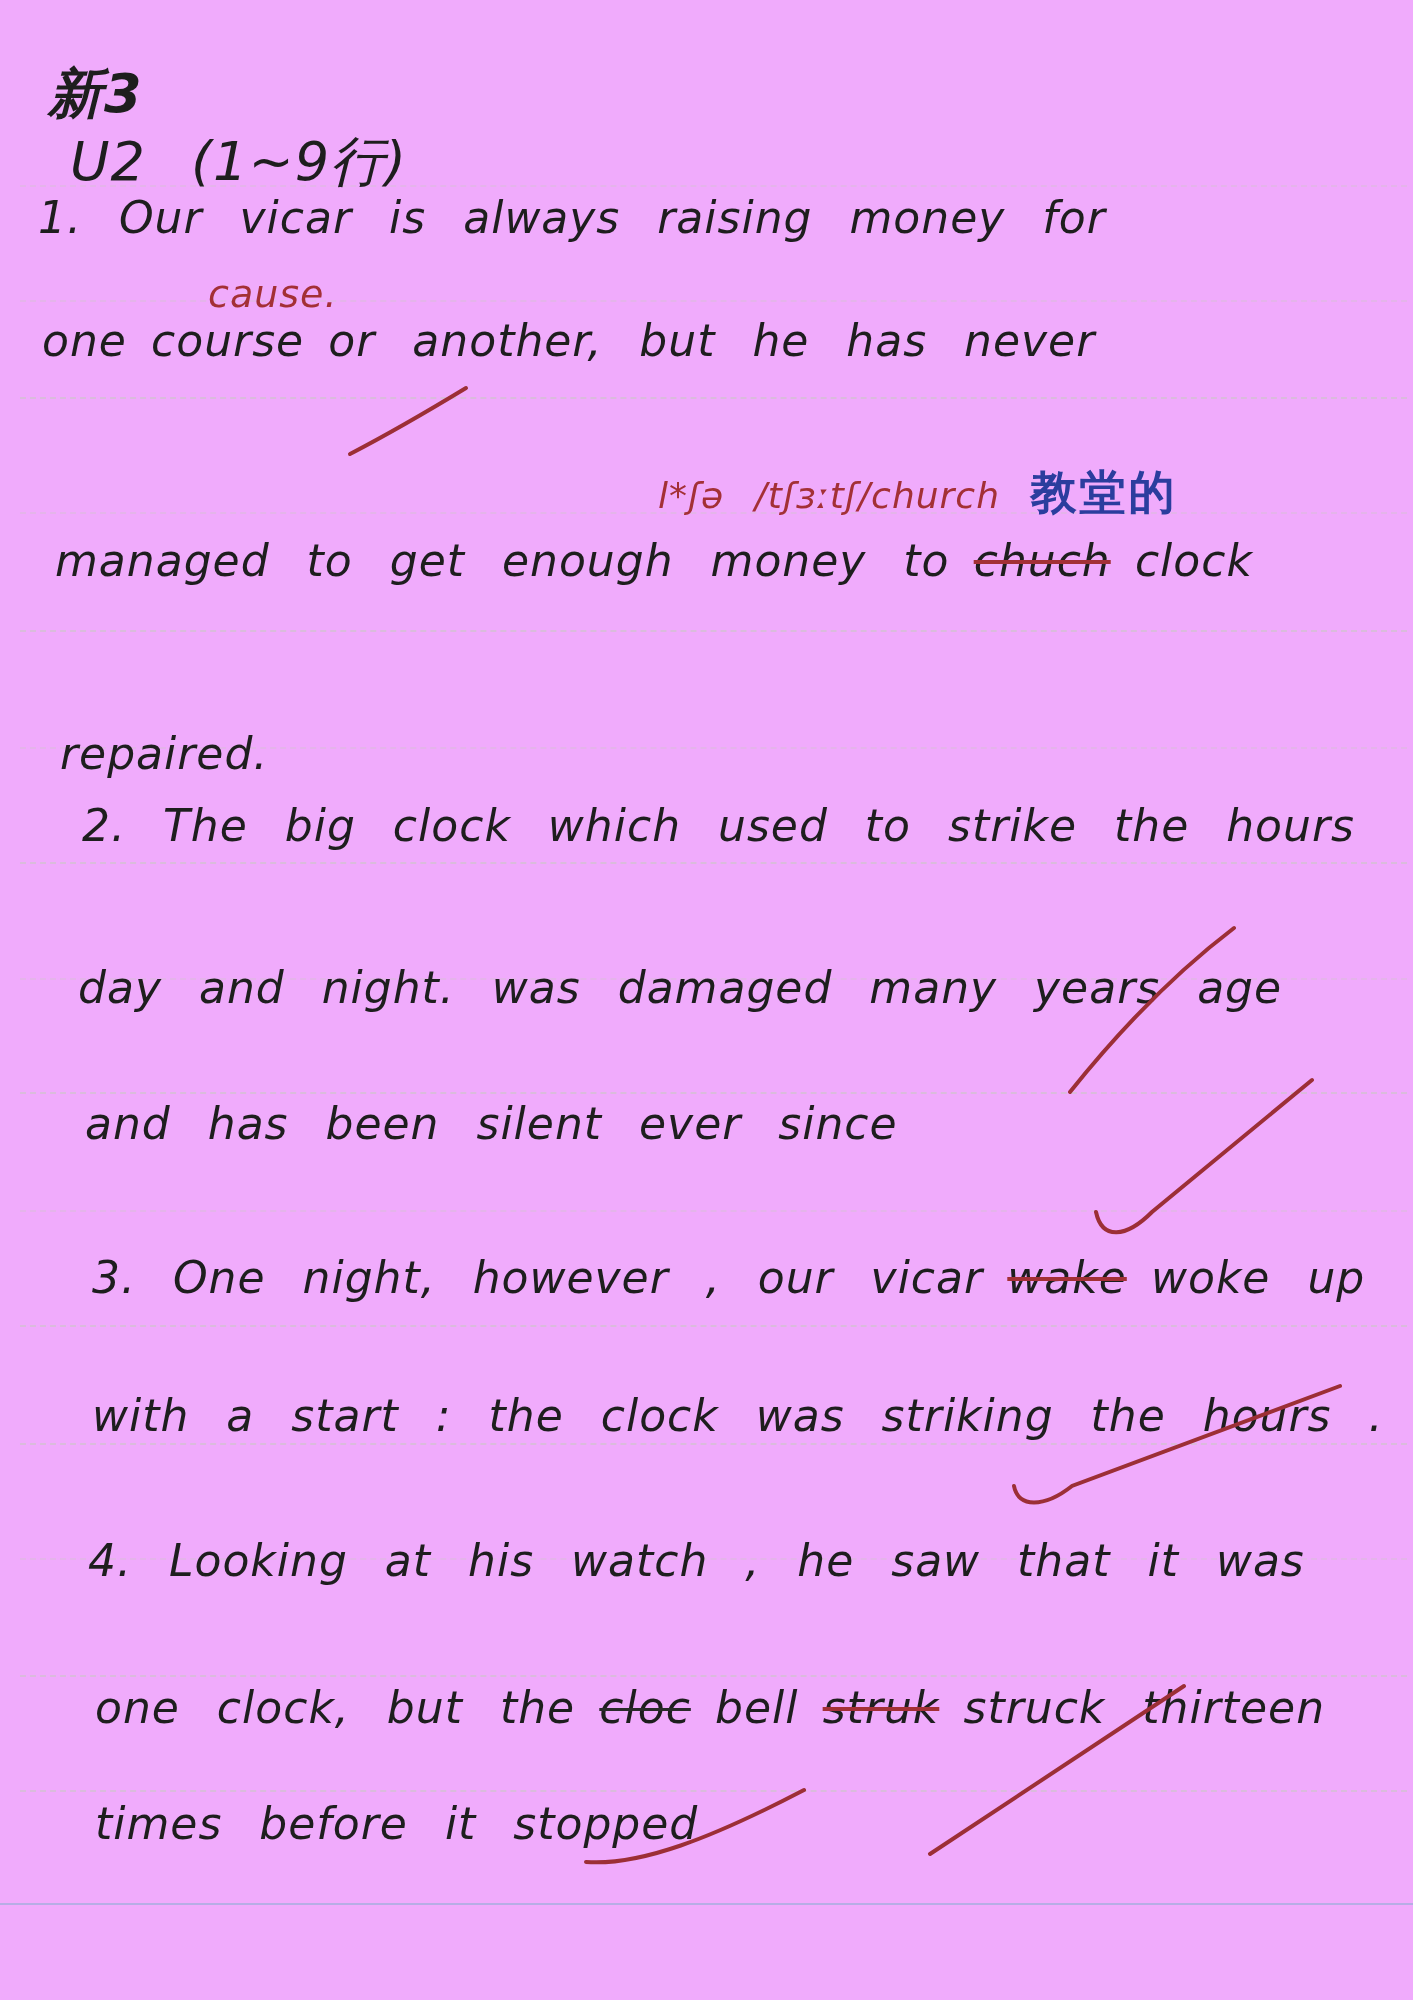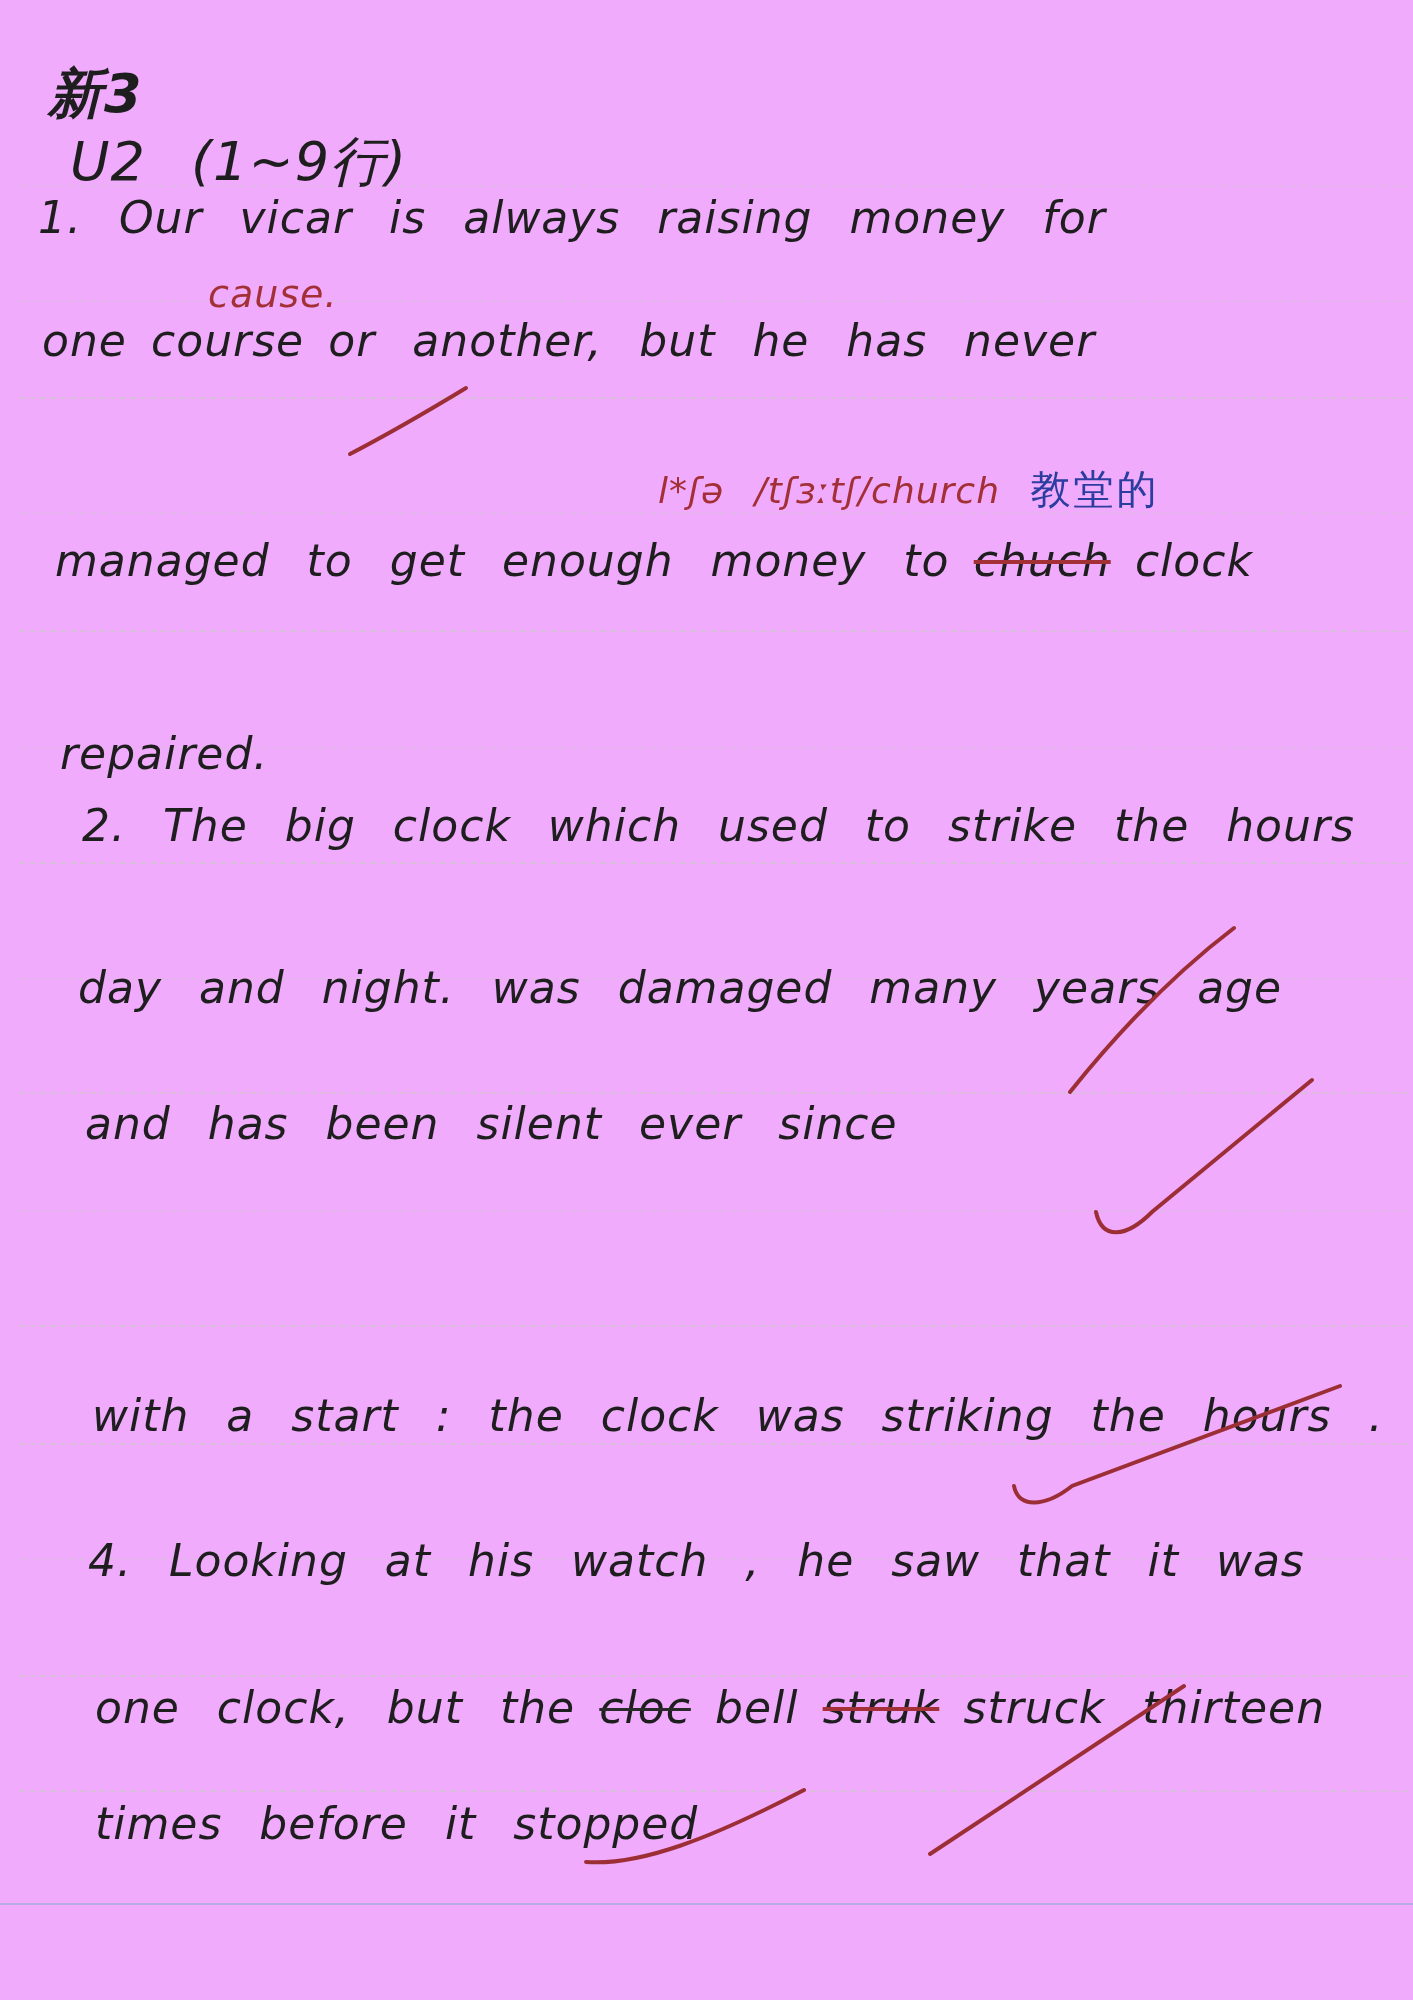--- a/index.html
+++ b/index.html
@@ -34,21 +34,21 @@
   }
   .hw .gap{display:inline-block;width:.55em;}
   .header-book{font-size:54px;top:58px;left:48px;font-weight:bold;letter-spacing:2px;}
   .header-unit{font-size:54px;top:126px;left:70px;}
   .red{color:#a33036;margin-left:16px;}
   .blue{color:#2b3d9e;}
   .ann{font-size:38px;word-spacing:.2em;}
   .strike-red{text-decoration:line-through;text-decoration-color:#a33036;text-decoration-thickness:4px;}
   .strike-ink{text-decoration:line-through;text-decoration-color:#2a2a2a;text-decoration-thickness:3px;margin-top:30px;}
   .pron{font-size:36px;}
-  .cn{font-size:40px;font-style:normal;font-weight:normal;letter-spacing:3px;}
+  .cn{font-size:46px;font-style:normal;font-weight:bold;letter-spacing:3px;}
   svg.marks{position:absolute;inset:0;pointer-events:none;}
 </style>
 </head>
 <body>
 
 <div class="paper">
 
   <div class="rule faint" style="top:185px"></div>
   <div class="rule faint" style="top:300px"></div>
   <div class="rule" style="top:397px"></div>
@@ -78,20 +78,21 @@
   <div class="hw red pron" style="top:462px;left:642px"><span>l*ʃə /tʃɜːtʃ/</span><span>church</span> <span class="blue cn">教堂的</span></div>
 
   <div class="hw" style="top:535px;left:55px"><span>managed to get enough money to</span><span class="gap"></span><span class="strike-red">chuch</span><span class="gap"></span><span>clock</span></div>
 
   <div class="hw" style="top:728px;left:60px">repaired.</div>
 
   <div class="hw" style="top:800px;left:82px">2. The big clock which used to strike the hours</div>
   <div class="hw" style="top:962px;left:78px">day and night. was damaged many years age</div>
   <div class="hw" style="top:1098px;left:85px">and has been silent ever since</div>
 
+  <div class="hw" style="top:1252px;left:92px"><span>3. One night, however , our vicar</span><span class="gap"></span><span class="strike-red">wake</span><span class="gap"></span><span>woke up</span></div>
 
   <div class="hw" style="top:1390px;left:92px">with a start : the clock was striking the hours .</div>
 
   <div class="hw" style="top:1535px;left:88px">4. Looking at his watch , he saw that it was</div>
 
   <div class="hw" style="top:1682px;left:95px"><span>one clock, but the</span><span class="gap"></span><span class="strike-ink">cloc</span><span class="gap"></span><span>bell</span><span class="gap"></span><span class="strike-red">struk</span><span class="gap"></span><span>struck thirteen</span></div>
 
   <div class="hw" style="top:1798px;left:95px">times before it stopped</div>
 
   <svg class="marks" width="1413" height="2000" viewBox="0 0 1413 2000">

